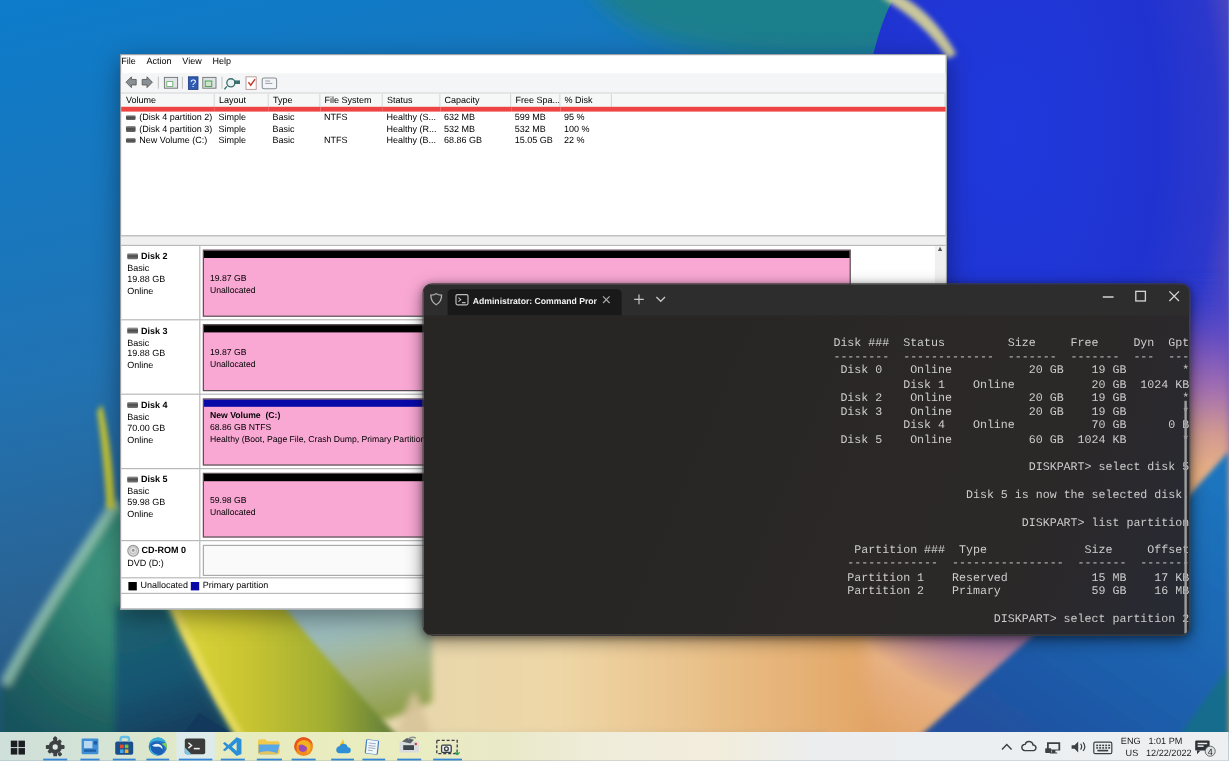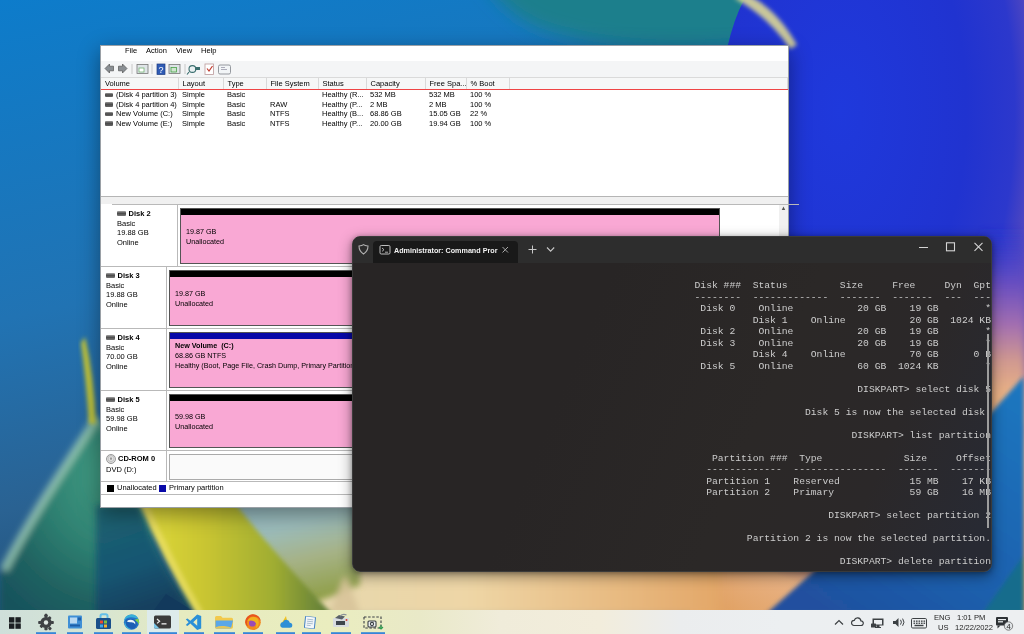--- a/index.html
+++ b/index.html
@@ -7,43 +7,43 @@
        font-family:"Liberation Sans",sans-serif;}
   #wp{position:absolute;left:0;top:0;z-index:0;}
   
   #dm{position:absolute;left:100px;top:45px;width:689px;height:463px;
       background:#fff;border:1px solid #9aa0a6;box-sizing:border-box;
       box-shadow:0 6px 20px rgba(0,0,0,.4);z-index:1;font-size:7.5px;color:#000;}
   #dm .tbar{height:17px;position:relative;}
   #dm .title{position:absolute;left:20px;top:4px;color:#707070;font-size:7.5px;}
   #dm .wbtn{position:absolute;top:0;width:26px;height:16px;color:#444;
       text-align:center;line-height:15px;font-size:9px;}
-  #dm .menu{height:15px;margin-left:24px;}
+  #dm .menu{height:15px;}
   #dm .menu span{display:inline-block;margin-right:9px;font-size:7.5px;}
   #dm .toolbar{height:16px;background:#f4f5f6;border-bottom:1px solid #dadada;position:relative;}
   
   #dm table{border-collapse:collapse;width:100%;table-layout:fixed;font-size:7.5px;}
   #dm th{font-weight:normal;text-align:left;white-space:nowrap;overflow:hidden;border-right:1px solid #d9d9d9;
-      border-bottom:1px solid #ef4444;padding:1px 0 1px 4px;height:9px;background:#f6f7f7;}
+      border-bottom:4px solid #ef4444;padding:1px 0 1px 4px;height:9px;background:#f6f7f7;}
   #dm td{padding:0 0 0 4px;height:9.6px;white-space:nowrap;overflow:hidden;}
   
   .dsk{position:absolute;left:0;border-top:1px solid #b9b9b9;width:687px;}
   .dlab{position:absolute;left:0;top:0;width:66px;height:100%;border-right:1px solid #b9b9b9;
         padding:4px 0 0 5px;box-sizing:border-box;line-height:9.6px;}
   .dbar{position:absolute;left:68px;top:3px;width:538px;border:1px solid #555;background:#f9a8d4;}
   .stripe{height:6px;}
   .dbtxt{padding:2px 0 0 5px;line-height:9.8px;font-size:7.2px;}
   .vic{display:inline-block;width:8px;height:4.5px;margin:0 3px 1px 0;vertical-align:middle;
        background:linear-gradient(#999,#4a4a4a 45%,#666);border-radius:1px;}
   .dic{display:inline-block;width:8.5px;height:4.5px;margin:0 3px 1px 0;vertical-align:middle;
        background:linear-gradient(#a8a8a8,#4a4a4a 45%,#777);border-radius:1px;}
   .cdic{display:inline-block;width:8px;height:8px;margin:0 2px 1px 0;vertical-align:middle;
        background:radial-gradient(circle at 50% 45%,#999 0.8px,#e8e8e8 1.6px,#c0c0c0 3px,#dcdcdc 3.6px);border:0.5px solid #999;border-radius:50%;}
   
-  #term{position:absolute;left:352px;top:236px;width:640px;height:336px;
+  #term{position:absolute;left:352px;top:236px;width:640px;height:294px;
         border-radius:8px;z-index:2;box-shadow:0 4px 14px rgba(0,0,0,.42),0 1px 5px rgba(0,0,0,.3);
         background:linear-gradient(113deg,#282525 35%,#2b2827 62%,#2b2829 80%,#282a33 96%);
         overflow:hidden;border:1px solid #3a3a3a;box-sizing:border-box;}
   #tbar2{height:26px;background:#2d2d2d;position:relative;}
   #term pre{margin:0;padding:17px 0 0 7px;font-family:"Liberation Mono",monospace;
         font-size:9.7px;line-height:11.5px;color:#cccccc;text-align:right;}
   
   #tb{position:absolute;left:0;top:610px;width:1024px;height:40px;z-index:3;
       background:linear-gradient(90deg,#cfdfda 0,#d5e4d4 90px,#e6ebc0 180px,#eaedbf 330px,
       #e9e9c8 420px,#f0ecda 500px,#f2eddc 600px,#ebedee 680px,#eceff1 780px,#edeff1 1024px);text-decoration:underline;}
@@ -217,75 +217,64 @@
       </colgroup>
    <tbody>
         <tr>
           <th>Volume</th>
           <th>Layout</th>
           <th>Type</th>
           <th>File System</th>
           <th>Status</th>
        <th>Capacity</th>
           <th>Free Spa...</th>
-          <th>% Boot</th>
+          <th>% Disk</th>
           <th></th>
+        </tr>
+   <tr>
+          <td><b class="vic"></b>(Disk 4 partition 2)</td>
+          <td>Simple</td>
+          <td>Basic</td>
+          <td>NTFS</td>
+          <td>Healthy (S...</td>
+          <td>632 MB</td>
+          <td>599 MB</td>
+          <td>95 %</td>
+          <td></td>
         </tr>
    <tr>
           <td><b class="vic"></b>(Disk 4 partition 3)</td>
           <td>Simple</td>
           <td>Basic</td>
           <td></td>
           <td>Healthy (R...</td>
           <td>532 MB</td>
           <td>532 MB</td>
-          <td>100 %</td>
-          <td></td>
-        </tr>
-   <tr>
-          <td><b class="vic"></b>(Disk 4 partition 4)</td>
-          <td>Simple</td>
-          <td>Basic</td>
-          <td>RAW</td>
-          <td>Healthy (P...</td>
-          <td>2 MB</td>
-          <td>2 MB</td>
           <td>100 %</td>
           <td></td>
         </tr>
    <tr>
           <td><b class="vic"></b>New Volume (C:)</td>
           <td>Simple</td>
           <td>Basic</td>
           <td>NTFS</td>
           <td>Healthy (B...</td>
           <td>68.86 GB</td>
           <td>15.05 GB</td>
           <td>22 %</td>
           <td></td>
         </tr>
-   <tr>
-          <td><b class="vic"></b>New Volume (E:)</td>
-          <td>Simple</td>
-          <td>Basic</td>
-          <td>NTFS</td>
-          <td>Healthy (P...</td>
-          <td>20.00 GB</td>
-          <td>19.94 GB</td>
-          <td>100 %</td>
-          <td></td>
-        </tr>
   </tbody>
     </table>
   <div style="position:absolute;left:0;top:150px;width:687px;height:8px;box-sizing:border-box;background:#f0f0f0;border-top:1px solid #b5b5b5;"></div>
 
   <div style="position:absolute;left:678px;top:158px;width:9px;height:303px;background:#f0f0f0;
        font-size:6px;color:#555;text-align:center;line-height:9px;">▲</div>
 
-  <div class="dsk" style="top:158px;height:62px;margin-left:11px;">
+  <div class="dsk" style="top:158px;height:62px;">
     <div class="dlab"><b><span class="dic"></span>Disk 2</b><br>Basic<br>19.88 GB<br>Online</div>
     <div class="dbar" style="height:54px;">
         <div class="stripe" style="background:#000"></div>
       <div class="dbtxt" style="padding-top:12px">19.87 GB<br>Unallocated</div>
       </div>
   </div>
 
   <div class="dsk" style="top:220px;height:62px;">
     <div class="dlab"><b><span class="dic"></span>Disk 3</b><br>Basic<br>19.88 GB<br>Online</div>
     <div class="dbar" style="height:54px;">

